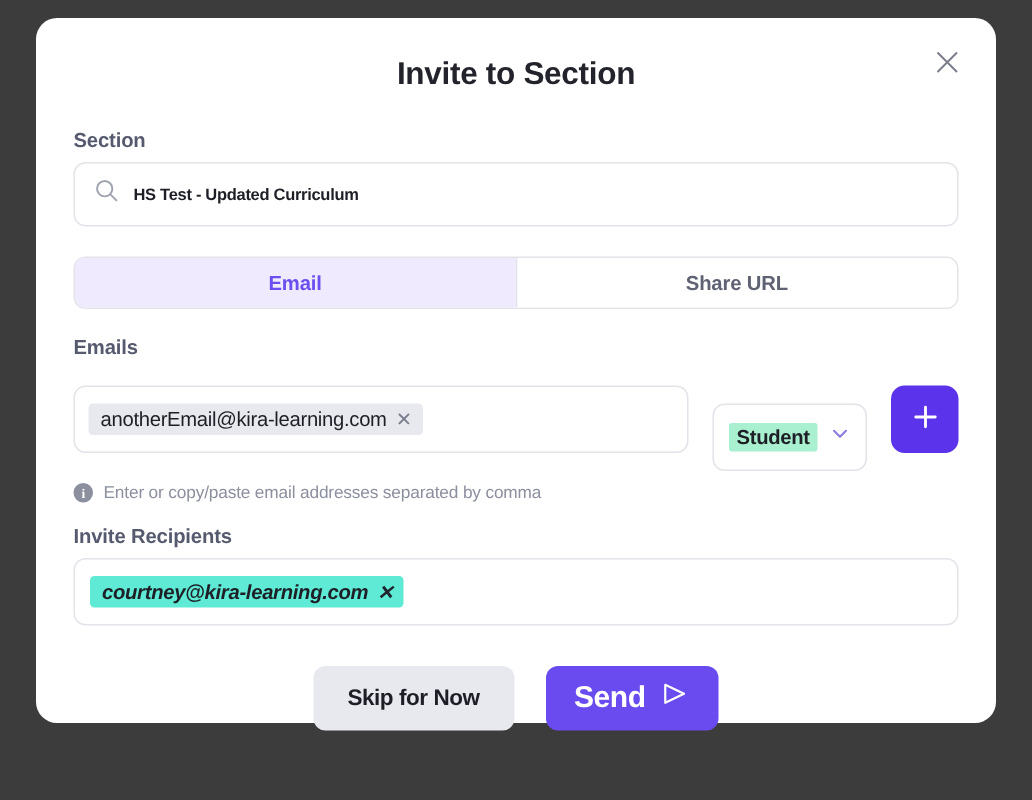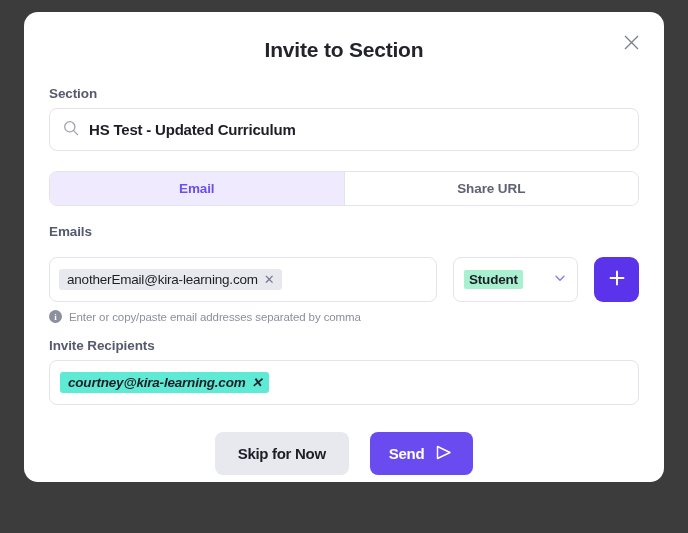--- a/index.html
+++ b/index.html
@@ -60,21 +60,21 @@
     height: 43px;
     border: 1px solid #e3e3ea;
     border-radius: 8px;
     display: flex;
     align-items: center;
     padding: 0 13px;
     box-sizing: border-box;
     background: #fff;
   }
   .search-box .search-value {
-    font-size: 15px;
+    font-size: 11px;
     color: #1d1e26;
     font-weight: bold;
     margin-left: 10px;
     letter-spacing: -0.2px;
   }
   .tabs {
     margin-top: 20px;
     display: flex;
     border: 1px solid #e3e3ea;
     border-radius: 8px;
@@ -128,30 +128,31 @@
   .chip.gray { background: #e8e9ee; }
   .chip.green { background: #5eead4; font-weight: bold; font-style: italic; }
   .chip-x {
     color: #787c8c;
     font-size: 13px;
     cursor: pointer;
     line-height: 1;
   }
   .chip.green .chip-x { color: #20242e; }
   .role-select {
-    width: 125px;
+    width: 103px;
     height: 45px;
     border: 1px solid #e3e3ea;
     border-radius: 8px;
     display: flex;
     align-items: center;
     justify-content: space-between;
     padding: 0 10px;
     box-sizing: border-box;
     cursor: pointer;
+    margin-top: 12px;
   }
   .role-value {
     background: #a8f0cf;
     padding: 2px 5px;
     font-size: 13.5px;
     font-weight: bold;
     color: #1d1e26;
     border-radius: 2px;
     letter-spacing: -0.2px;
   }
@@ -219,21 +220,21 @@
     font-family: "Liberation Sans", sans-serif;
     letter-spacing: -0.3px;
     text-align: right;
   }
   .btn-send {
     background: #6a4bf0;
     border: none;
     border-radius: 8px;
     height: 43px;
     padding: 0 19px;
-    font-size: 15px;
+    font-size: 20px;
     font-weight: bold;
     color: #ffffff;
     cursor: pointer;
     display: flex;
     align-items: center;
     gap: 9px;
     font-family: "Liberation Sans", sans-serif;
     letter-spacing: -0.3px;
   }
 </style>

